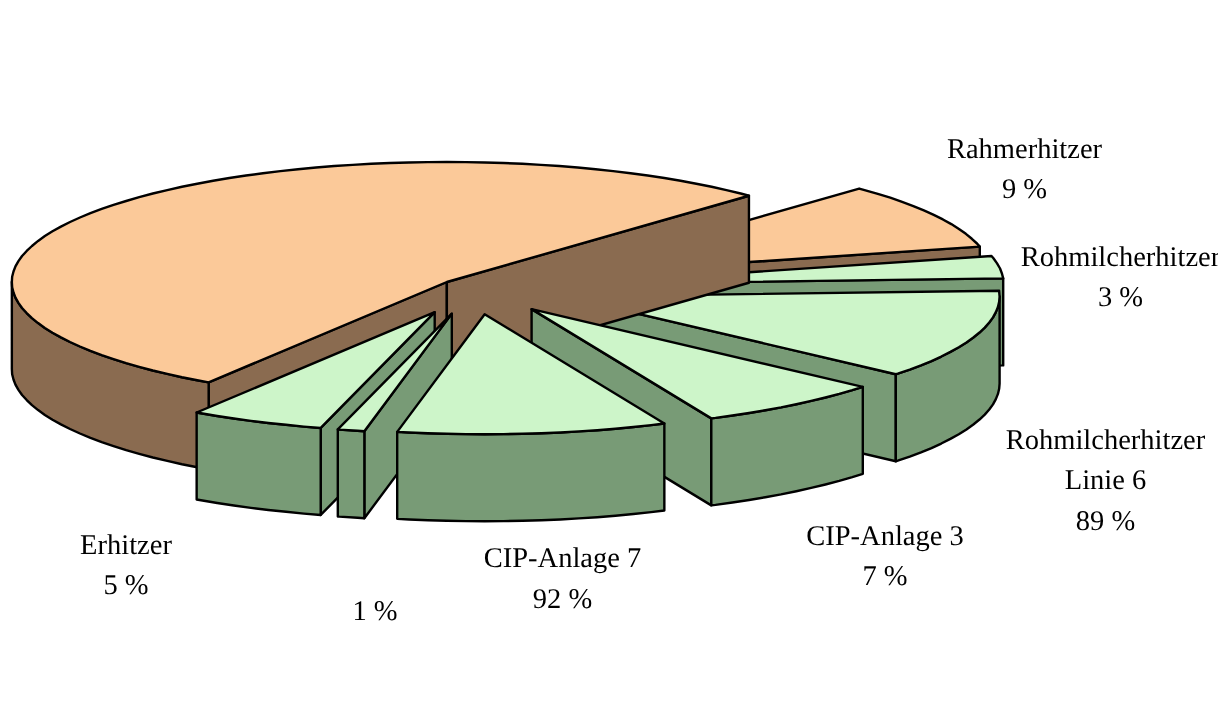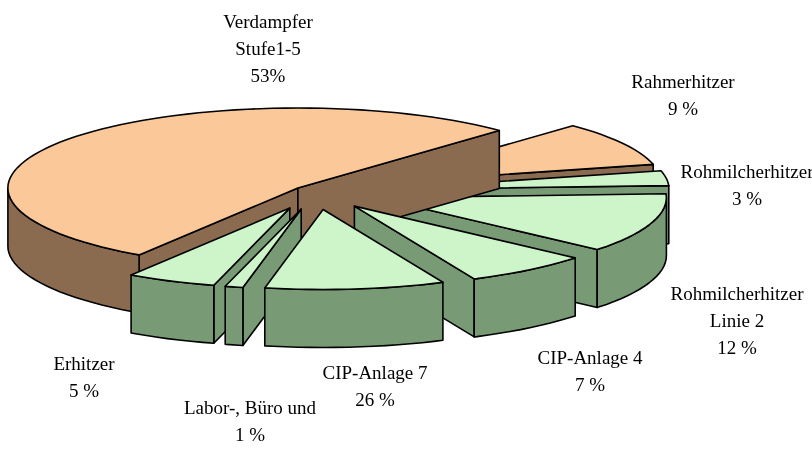--- a/index.html
+++ b/index.html
@@ -48,47 +48,41 @@
         <path d="M301.2 209.1L242.9 287.5L242.9 345.5L301.2 267.1Z" fill="#789B76" stroke="#000000" stroke-width="1.6" stroke-linejoin="round"></path>
         <path d="M242.9 287.5L238.4 287.2L226.2 286.4L225.2 286.3L225.2 344.3L226.2 344.4L238.4 345.2L242.9 345.5Z" fill="#789B76" stroke="#000000" stroke-width="1.6" stroke-linejoin="round"></path>
         <path d="M301.2 209.1L242.9 287.5L238.4 287.2L226.2 286.4L225.2 286.3Z" fill="#CDF5C9" stroke="#000000" stroke-width="1.6" stroke-linejoin="round"></path>
       </g>
       <g>
         <path d="M442.9 282.3L434.1 283.4L422.3 284.7L410.3 285.8L398.2 286.8L385.9 287.6L373.5 288.3L361.0 288.8L348.4 289.2L335.8 289.4L323.1 289.5L310.5 289.4L297.8 289.2L285.3 288.8L272.8 288.3L264.8 287.9L264.8 345.9L272.8 346.3L285.3 346.8L297.8 347.2L310.5 347.4L323.1 347.5L335.8 347.4L348.4 347.2L361.0 346.8L373.5 346.3L385.9 345.6L398.2 344.8L410.3 343.8L422.3 342.7L434.1 341.4L442.9 340.3Z" fill="#789B76" stroke="#000000" stroke-width="1.6" stroke-linejoin="round"></path>
         <path d="M323.1 209.5L442.9 282.3L434.1 283.4L422.3 284.7L410.3 285.8L398.2 286.8L385.9 287.6L373.5 288.3L361.0 288.8L348.4 289.2L335.8 289.4L323.1 289.5L310.5 289.4L297.8 289.2L285.3 288.8L272.8 288.3L264.8 287.9Z" fill="#CDF5C9" stroke="#000000" stroke-width="1.6" stroke-linejoin="round"></path>
       </g>
     </svg>
 
-  <div class="slice-label" style="left: 268px; top: 8px;">
-    <div>Verdampfer</div>
-    <div>Stufe1-5</div>
-    <div>53%</div>
-  </div>
-  <div class="slice-label" style="left: 683px; top: 68px;">
+  <div class="slice-label" style="left: 683px; top: 86px;">
     <div>Rahmerhitzer</div>
     <div>9 %</div>
   </div>
   <div class="slice-label" style="left: 747px; top: 158px;">
     <div>Rohmilcherhitzer</div>
     <div>3 %</div>
   </div>
   <div class="slice-label" style="left: 737px; top: 280px;">
     <div>Rohmilcherhitzer</div>
-    <div>Linie 2</div>
-    <div>12 %</div>
+    <div>Linie 6</div>
+    <div>89 %</div>
   </div>
   <div class="slice-label" style="left: 590px; top: 344px;">
-    <div>CIP-Anlage 4</div>
+    <div>CIP-Anlage 3</div>
     <div>7 %</div>
   </div>
   <div class="slice-label" style="left: 375px; top: 359px;">
     <div>CIP-Anlage 7</div>
-    <div>26 %</div>
+    <div>92 %</div>
   </div>
   <div class="slice-label" style="left: 250px; top: 394px;">
-    <div>Labor-, Büro und</div>
     <div>1 %</div>
   </div>
   <div class="slice-label" style="left: 84px; top: 350px;">
     <div>Erhitzer</div>
     <div>5 %</div>
   </div>
 </div>
 
 </body></html>

